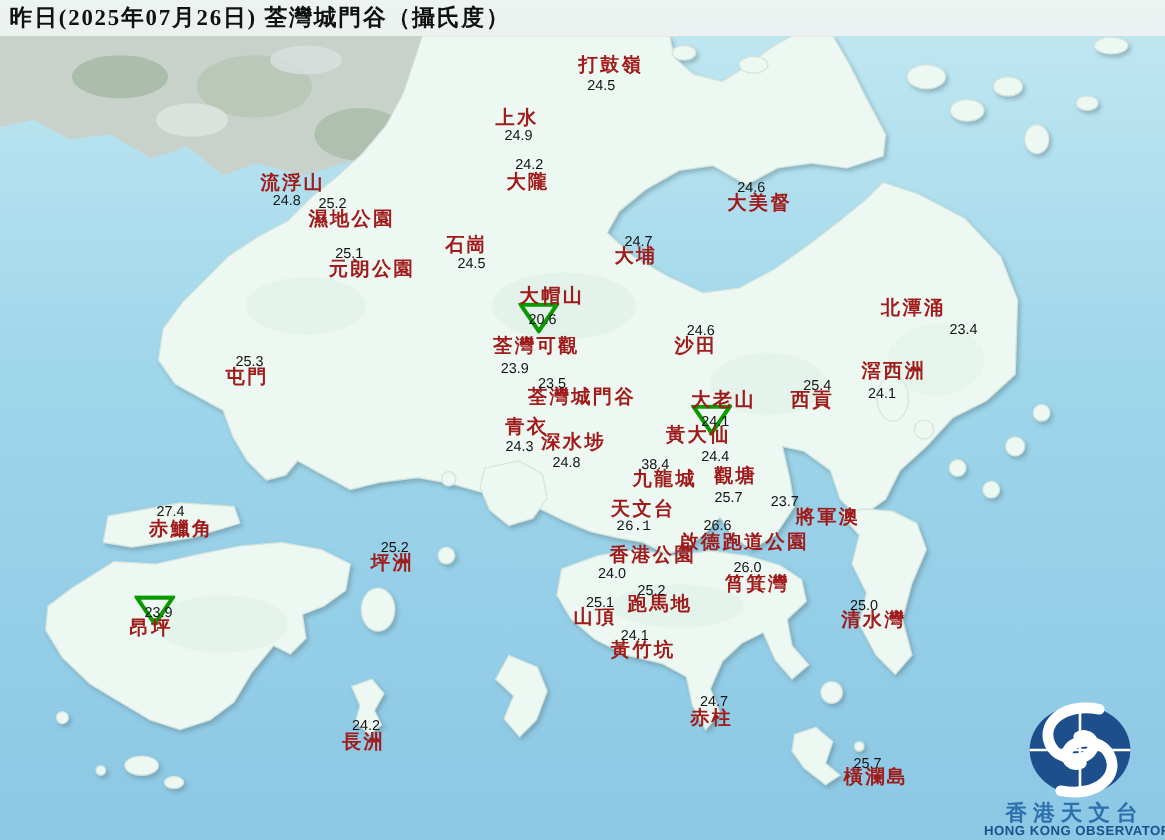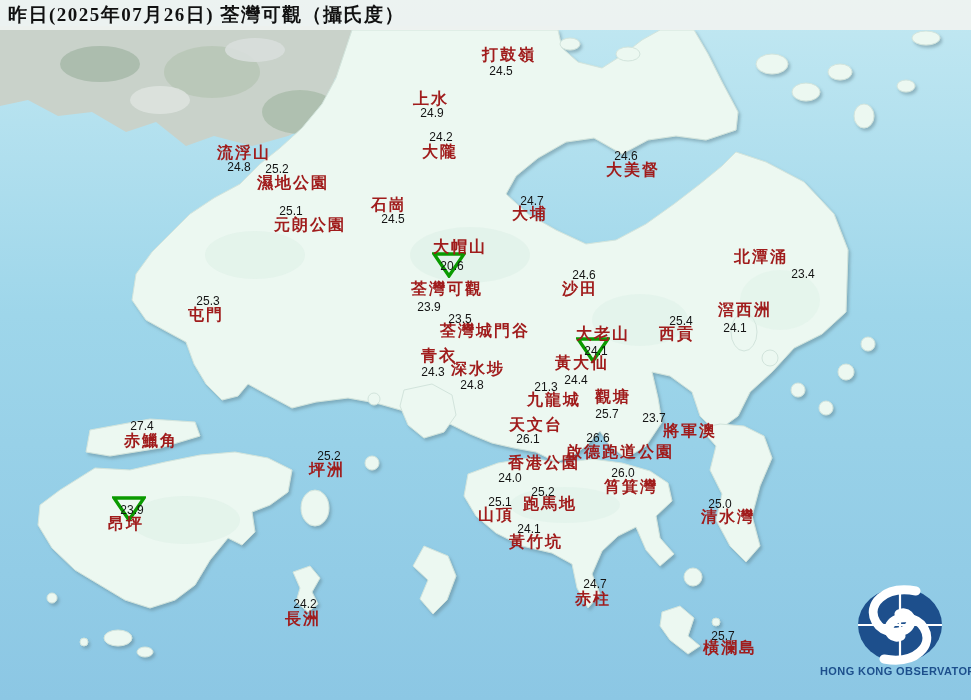--- a/index.html
+++ b/index.html
@@ -138,21 +138,21 @@
       <ellipse cx="470" cy="255" rx="60" ry="28" opacity="0.55"></ellipse>
       <ellipse cx="255" cy="255" rx="50" ry="24" opacity="0.5"></ellipse>
       <ellipse cx="640" cy="320" rx="48" ry="26" opacity="0.45"></ellipse>
       <ellipse cx="185" cy="520" rx="55" ry="24" opacity="0.5"></ellipse>
       <ellipse cx="565" cy="505" rx="55" ry="18" opacity="0.45"></ellipse>
       <ellipse cx="780" cy="300" rx="40" ry="30" opacity="0.4"></ellipse>
     </g>
   </svg>
 
   <div class="titlebar">
-    <span>昨日(2025年07月26日) 荃灣可觀（攝氏度）</span>
+    <span>昨日(2025年07月26日) 荃灣城門谷（攝氏度）</span>
   </div>
 
   <div id="stations">
       <span class="station-name" style="left: 509px; top: 55px;">打鼓嶺</span>
       <span class="station-value" style="left: 501px; top: 71px;">24.5</span>
       <span class="station-name" style="left: 431px; top: 99px;">上水</span>
       <span class="station-value" style="left: 432px; top: 113px;">24.9</span>
       <span class="station-name" style="left: 440px; top: 152px;">大隴</span>
       <span class="station-value" style="left: 441px; top: 137px;">24.2</span>
       <span class="station-name" style="left: 244px; top: 153px;">流浮山</span>
@@ -189,29 +189,29 @@
       <svg width="34" height="26" viewBox="0 0 34 26" class="record-marker" style="left: 593px; top: 350px;">
         <polygon points="2,2 32,2 17,24" fill="none" stroke="#0a9a00" stroke-width="3.4"></polygon>
       </svg>
       <span class="station-name" style="left: 603px; top: 334px;">大老山</span>
       <span class="station-value" style="left: 596px; top: 351px;">24.1</span>
       <span class="station-name" style="left: 419px; top: 356px; margin-left: 20px;">青衣</span>
       <span class="station-value" style="left: 433px; top: 372px;">24.3</span>
       <span class="station-name" style="left: 478px; top: 369px;">深水埗</span>
       <span class="station-value" style="left: 472px; top: 385px;">24.8</span>
       <span class="station-name" style="left: 582px; top: 363px;">黃大仙</span>
-      <span class="station-value" style="left: 576px; top: 380px;">24.4</span>
+      <span class="station-value" style="left: 596px; top: 380px;">24.4</span>
       <span class="station-name" style="left: 554px; top: 400px;">九龍城</span>
-      <span class="station-value" style="left: 546px; top: 387px;">21.3</span>
+      <span class="station-value" style="left: 546px; top: 387px;">38.4</span>
       <span class="station-name" style="left: 613px; top: 397px;">觀塘</span>
       <span class="station-value" style="left: 607px; top: 414px;">25.7</span>
       <span class="station-name" style="left: 660px; top: 431px; margin-left: 30px;">將軍澳</span>
       <span class="station-value" style="left: 654px; top: 418px;">23.7</span>
       <span class="station-name" style="left: 536px; top: 425px;">天文台</span>
-      <span class="station-value" style="left: 528px; top: 439px;">26.1</span>
+      <span class="station-value" style="left: 528px; top: 439px; font-family: Liberation Mono, monospace;">26.1</span>
       <span class="station-name" style="left: 620px; top: 452px;">啟德跑道公園</span>
       <span class="station-value" style="left: 598px; top: 438px;">26.6</span>
       <span class="station-name" style="left: 528px; top: 463px; margin-left: 16px;">香港公園</span>
       <span class="station-value" style="left: 510px; top: 478px;">24.0</span>
       <span class="station-name" style="left: 631px; top: 487px;">筲箕灣</span>
       <span class="station-value" style="left: 623px; top: 473px;">26.0</span>
       <span class="station-name" style="left: 151px; top: 441px;">赤鱲角</span>
       <span class="station-value" style="left: 142px; top: 426px;">27.4</span>
       <span class="station-name" style="left: 327px; top: 470px;">坪洲</span>
       <span class="station-value" style="left: 329px; top: 456px;">25.2</span>
@@ -237,16 +237,17 @@
     </div>
 
   <div class="logo">
     <svg width="160" height="80" viewBox="0 0 160 80">
       <ellipse cx="80" cy="40" rx="42" ry="37" fill="#1d4f8c"></ellipse>
       <path d="M38,40 H122" stroke="#ffffff" stroke-width="2.2" fill="none"></path>
       <path d="M80,3 V77" stroke="#ffffff" stroke-width="2.2" fill="none"></path>
       <path d="M96,6 C64,0 46,20 56,37 C63,49 84,51 90,40 C94,32 86,25 79,29" stroke="#ffffff" stroke-width="9" fill="none" stroke-linecap="round"></path>
       <path d="M64,74 C96,80 114,60 104,43 C97,31 76,29 70,40 C66,48 74,55 81,51" stroke="#ffffff" stroke-width="9" fill="none" stroke-linecap="round"></path>
     </svg>
+    <div class="logo-zh">香港天文台</div>
     <div class="logo-en">HONG KONG OBSERVATORY</div>
   </div>
 
 </div>
 
 </body></html>

